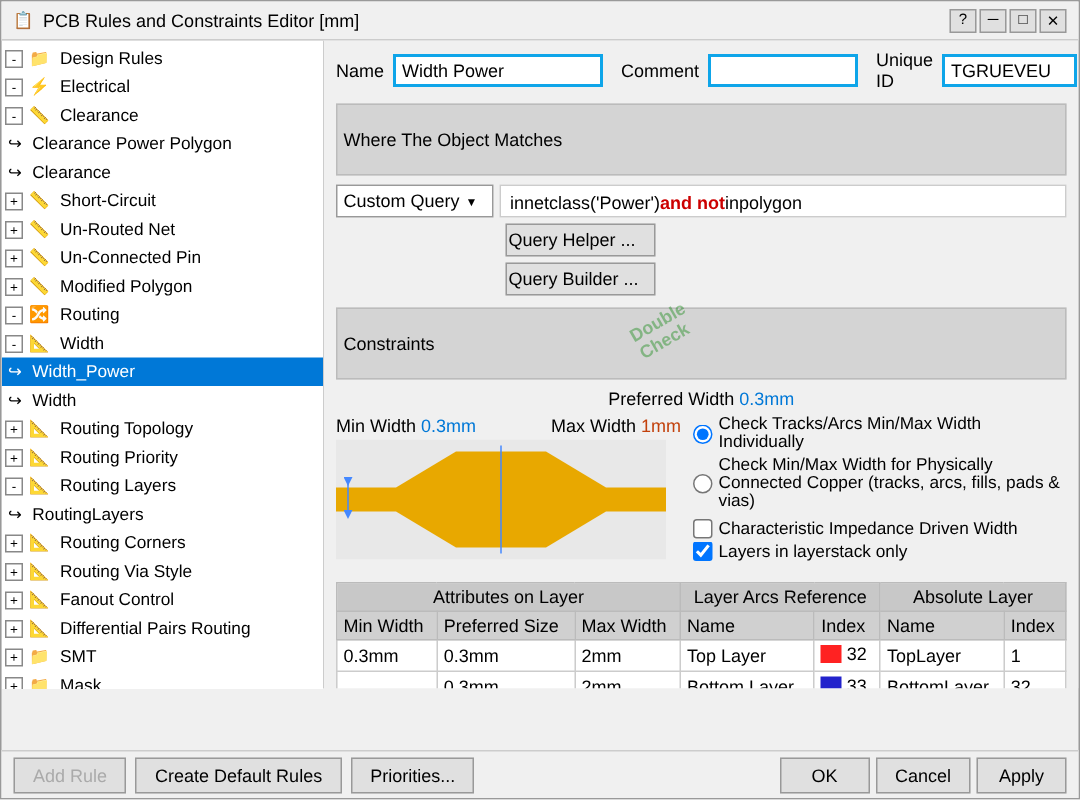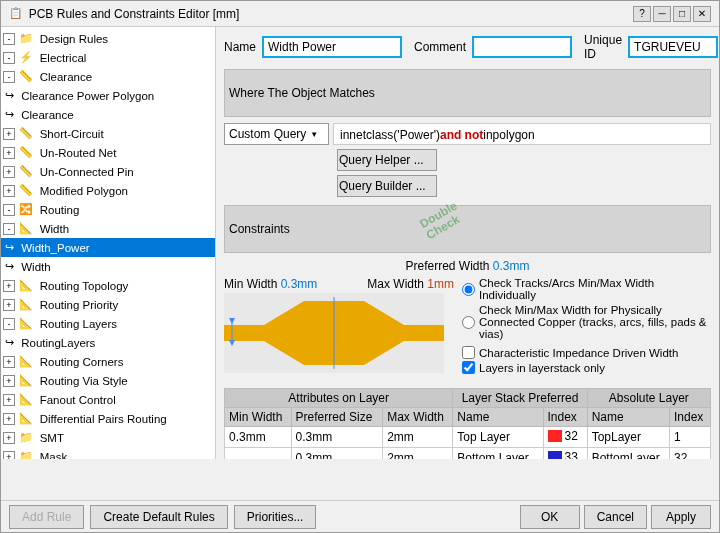--- a/index.html
+++ b/index.html
@@ -393,21 +393,21 @@
             <label for="c2" style="font-size:11.5px;">Layers in layerstack only</label>
           </div>
         </div>
       </div>
 
       <div style="margin-top:6px;">
         <table class="attr-table">
           <thead>
             <tr>
               <th colspan="3" style="background:#c8c8c8;text-align:center;border:1px solid #bbb;">Attributes on Layer</th>
-              <th colspan="2" style="background:#c8c8c8;text-align:center;border:1px solid #bbb;">Layer Stack Preferred</th>
+              <th colspan="2" style="background:#c8c8c8;text-align:center;border:1px solid #bbb;">Layer Arcs Reference</th>
               <th colspan="2" style="background:#c8c8c8;text-align:center;border:1px solid #bbb;">Absolute Layer</th>
             </tr>
             <tr>
               <th>Min Width</th>
               <th>Preferred Size</th>
               <th>Max Width</th>
               <th>Name</th>
               <th>Index</th>
               <th>Name</th>
               <th>Index</th>

